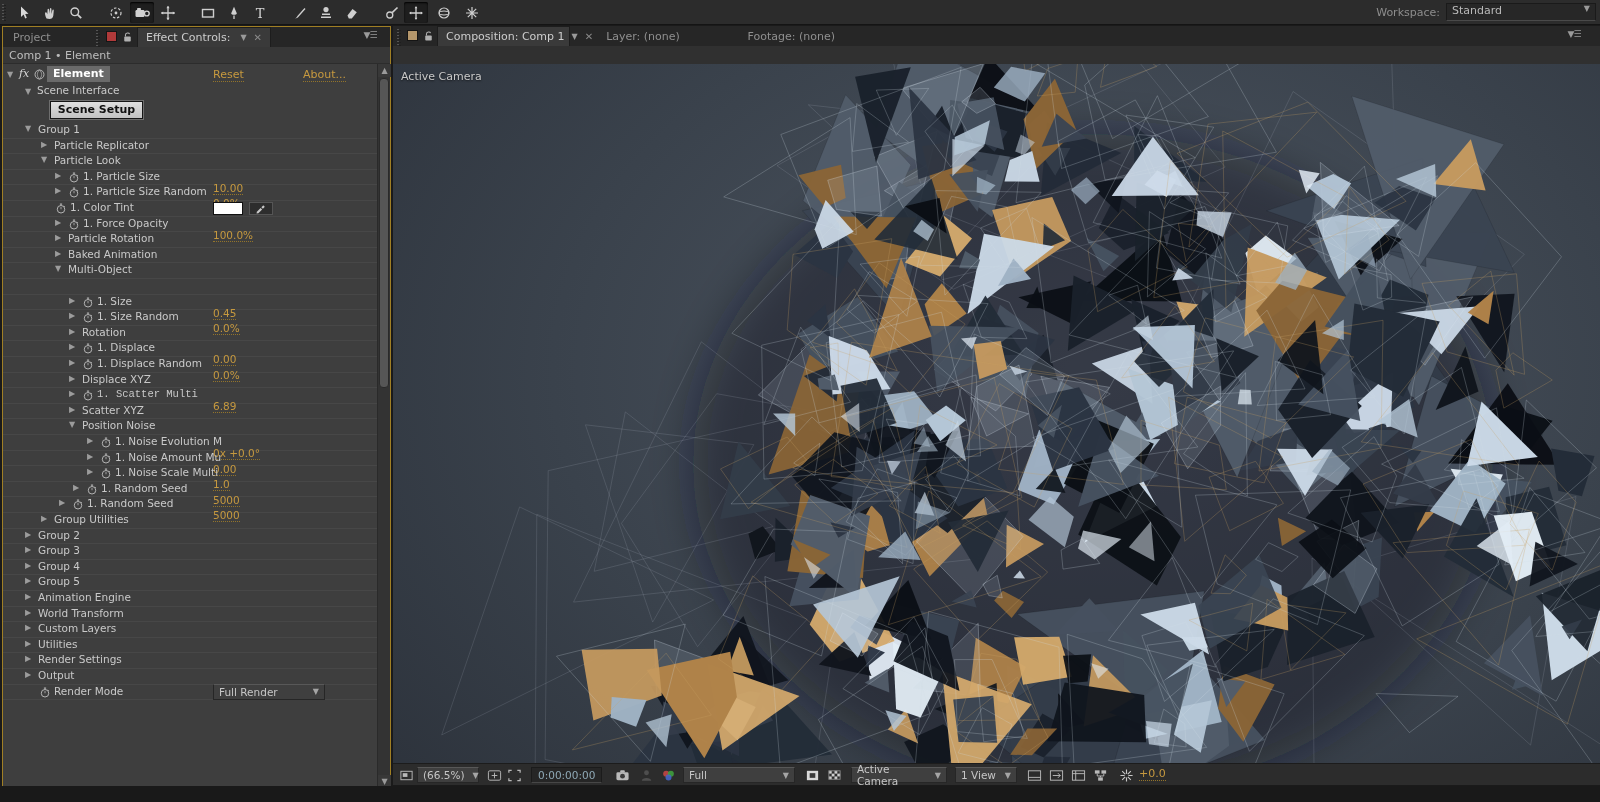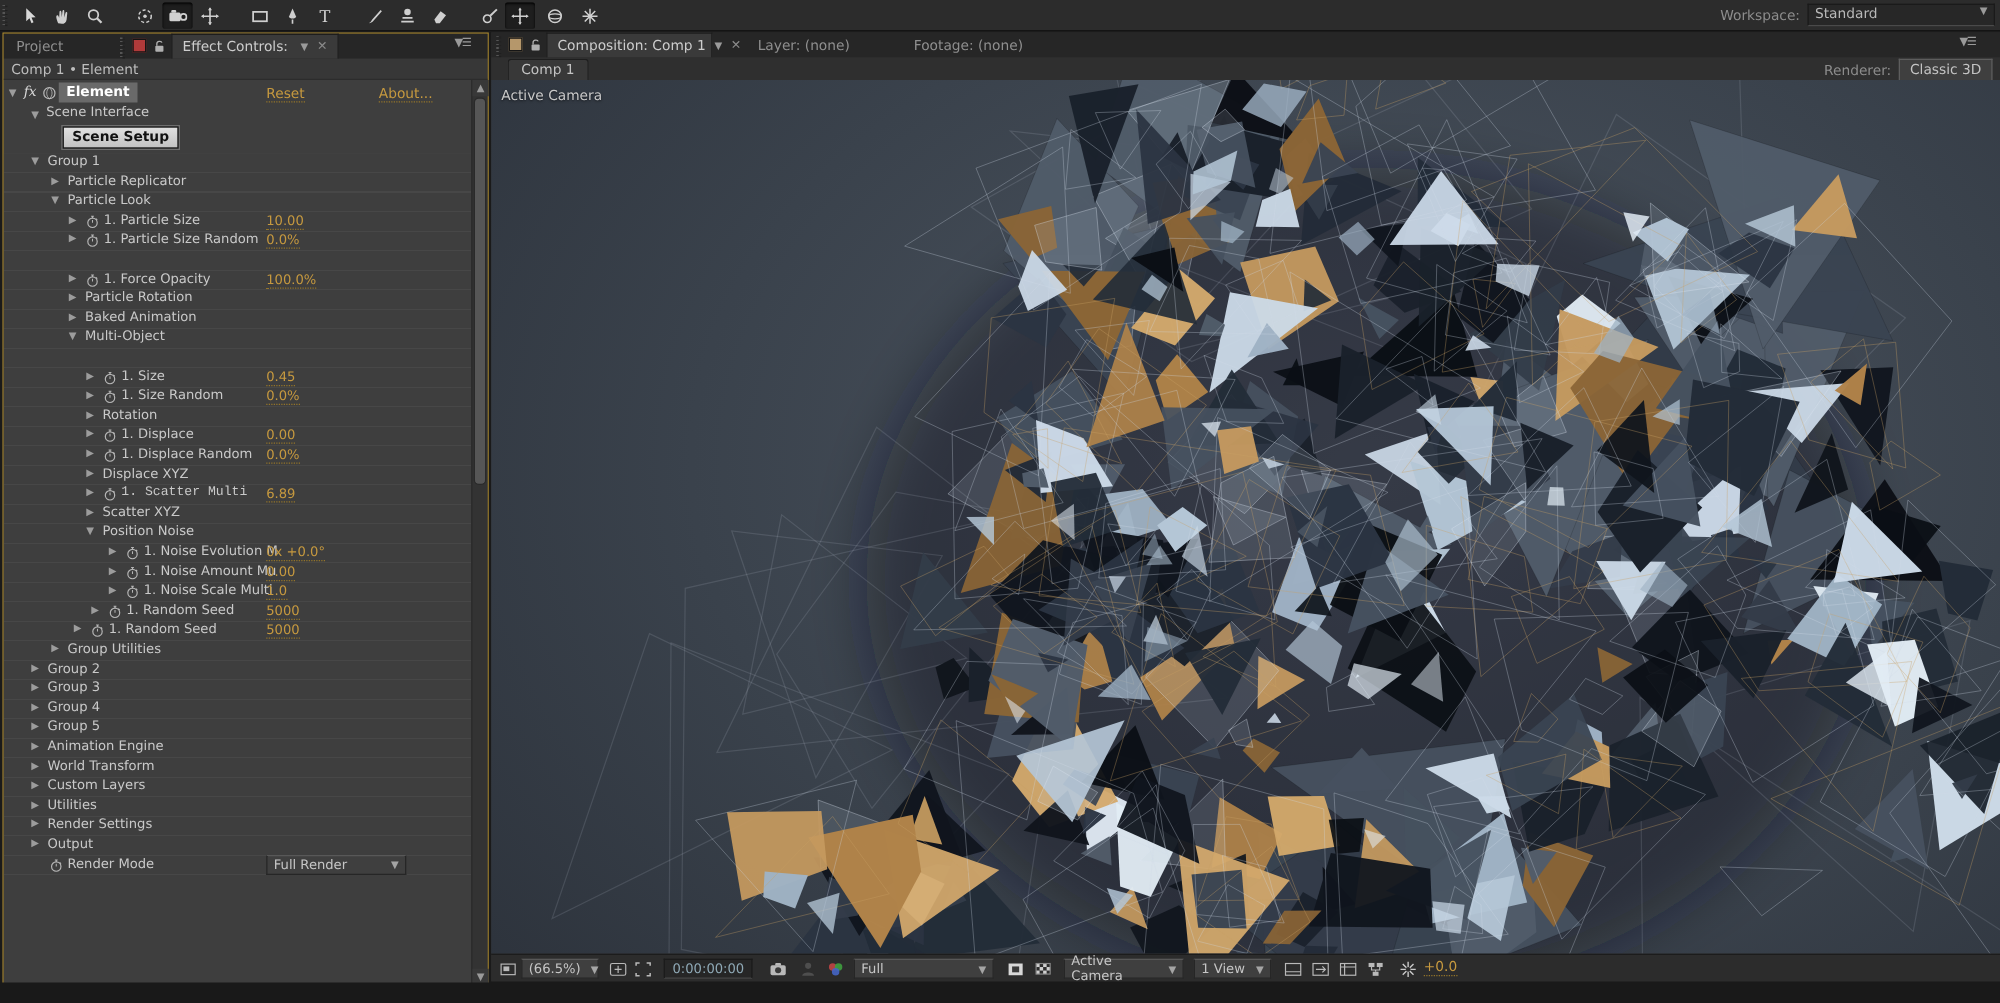--- a/index.html
+++ b/index.html
@@ -40,21 +40,21 @@
   .goldlink { color:#c6993f; border-bottom:1px dotted #93742a; }
   #row-scene-if { position:absolute; top:20px; left:0; width:100%; height:15px; }
   #scene-setup-btn { position:absolute; top:37px; left:47px; width:93px; height:18px;
       background:linear-gradient(#e0e0e0,#c2c2c2); border:1px solid #161616; outline:1px solid #6e6e6e;
       color:#111; font-weight:bold; font-size:11px; text-align:center; line-height:16px; }
   #rows { position:absolute; top:59px; left:0; width:100%; height:578px;
       background:repeating-linear-gradient(to bottom,#3e3e3e 0 14.6px,#474747 14.6px 15.6px); }
   .prow { position:absolute; left:0; width:100%; height:15px; }
   .disc { position:absolute; top:1px; font-size:8px; color:#9c9c9c; }
   .plabel { position:absolute; top:0; color:#c9c9c9; font-size:10.5px; white-space:nowrap; }
-  .pval { position:absolute; left:210px; top:1px; color:#c6993f; font-size:10.5px; border-bottom:1px dotted #93742a; white-space:nowrap; }
+  .pval { position:absolute; left:210px; top:12px; color:#c6993f; font-size:10.5px; border-bottom:1px dotted #93742a; white-space:nowrap; }
   .sw { position:absolute; top:1px; width:12px; height:13px; }
   .hlbox { position:absolute; top:-1px; height:16px; border:1px solid #cfc654; }
   .checkbox { position:absolute; left:210px; top:1px; width:13px; height:12px; background:#454545; border:1px solid #9a9a9a; color:#e2e2e2; font-size:10px; line-height:11px; text-align:center; }
   .tint-swatch { position:absolute; left:210px; top:1px; width:30px; height:13px; background:#fff; border:1px solid #111; }
   .dropper-btn { position:absolute; left:246px; top:1px; width:24px; height:13px; background:#2d2d2d; border:1px solid #555; display:flex; align-items:center; justify-content:center; }
   .dropper-btn svg { width:12px; height:12px; }
   .dd { position:absolute; background:#3f3f3f; border:1px solid #262626; border-top-color:#585858; height:16px; display:flex; align-items:center; padding:0 5px; color:#c6c6c6; font-size:10.5px; }
   .dd .arr { margin-left:auto; font-size:8px; color:#a5a5a5; padding-left:8px; }
 
   #lp-scroll { position:absolute; top:37px; right:0; width:13px; bottom:0; background:#333; border-left:1px solid #2a2a2a; }
@@ -260,20 +260,35 @@
           <div class="prow" style="top: 62.4px;">
             <span class="disc" style="left: 52px;">▶</span>
             <svg viewBox="0 0 16 16" class="sw" style="left: 65px;">
               <circle cx="8" cy="9" r="5" fill="none" stroke="#b5b5b5" stroke-width="1.3"></circle>
               <path d="M6.5 2 H9.5 M8 2 V4 M11.5 4.5 L13 6" stroke="#b5b5b5" stroke-width="1.3"></path>
               <path d="M8 9 L8 6" stroke="#b5b5b5" stroke-width="1.1"></path>
             </svg>
             <span class="plabel" style="left: 80px;">1. Particle Size Random</span>
             <span class="pval">0.0%</span>
           </div>
+          <div class="prow" style="top: 78px;">
+            <svg viewBox="0 0 16 16" class="sw" style="left: 52px;">
+              <circle cx="8" cy="9" r="5" fill="none" stroke="#b5b5b5" stroke-width="1.3"></circle>
+              <path d="M6.5 2 H9.5 M8 2 V4 M11.5 4.5 L13 6" stroke="#b5b5b5" stroke-width="1.3"></path>
+              <path d="M8 9 L8 6" stroke="#b5b5b5" stroke-width="1.1"></path>
+            </svg>
+            <span class="plabel" style="left: 67px;">1. Color Tint</span>
+            <span class="tint-swatch"></span>
+            <span class="dropper-btn">
+              <svg viewBox="0 0 16 16">
+                <path d="M2.5 11.5 L7.5 6.5 L9.5 8.5 L4.5 13.5 L2 14 Z" fill="#c9c9c9"></path>
+                <path d="M8.5 5.5 L10.5 3.5 C11.5 2.5 13.5 4.5 12.5 5.5 L10.5 7.5 Z" fill="#c9c9c9"></path>
+              </svg>
+            </span>
+          </div>
           <div class="prow" style="top: 93.6px;">
             <span class="disc" style="left: 52px;">▶</span>
             <svg viewBox="0 0 16 16" class="sw" style="left: 65px;">
               <circle cx="8" cy="9" r="5" fill="none" stroke="#b5b5b5" stroke-width="1.3"></circle>
               <path d="M6.5 2 H9.5 M8 2 V4 M11.5 4.5 L13 6" stroke="#b5b5b5" stroke-width="1.3"></path>
               <path d="M8 9 L8 6" stroke="#b5b5b5" stroke-width="1.1"></path>
             </svg>
             <span class="plabel" style="left: 80px;">1. Force Opacity</span>
             <span class="pval">100.0%</span>
           </div>
@@ -480,33 +495,26 @@
           <path d="M5.5 7.5 V5.5 C5.5 2.6 10 2.6 10.5 4.4" fill="none" stroke="#b0b0b0" stroke-width="1.3"></path>
         </svg>
       <div class="tab active" style="left:44px;width:133px;">
         <span style="white-space:nowrap;">Composition: Comp 1</span>
         <span class="arr">▼</span>
         <span class="close">✕</span>
       </div>
       <div class="tab" style="left:195px;width:110px;justify-content:center;">
         <span>Layer: (none)</span>
       </div>
-      <div class="tab" style="left:330px;width:120px;justify-content:flex-start;">
+      <div class="tab" style="left:330px;width:120px;justify-content:flex-end;">
         <span>Footage: (none)</span>
       </div>
       <div class="panel-menu" style="right:16px;">▼☰</div>
     </div>
 
-    <div id="cp-infobar">
-      <div id="comp1-tab">Comp 1</div>
-      <div id="renderer">
-        <span class="dim">Renderer:</span>
-        <span id="renderer-btn">Classic 3D</span>
-      </div>
-    </div>
 
     <div id="viewport">
       <svg id="render-svg" width="1207" height="699" viewBox="0 0 1207 699">
           <defs>
             <filter id="soft" x="-40%" y="-40%" width="180%" height="180%">
               <feGaussianBlur stdDeviation="22"></feGaussianBlur>
             </filter>
           </defs>
           <ellipse cx="700" cy="400" rx="400" ry="330" fill="rgba(18,24,33,0.45)" filter="url(#soft)"></ellipse>
           <polygon points="152.1,695.5 155.2,406.7 478.1,334.0 415.1,747.5" fill="none" stroke="rgba(205,215,228,0.14)" stroke-width="1"></polygon>

